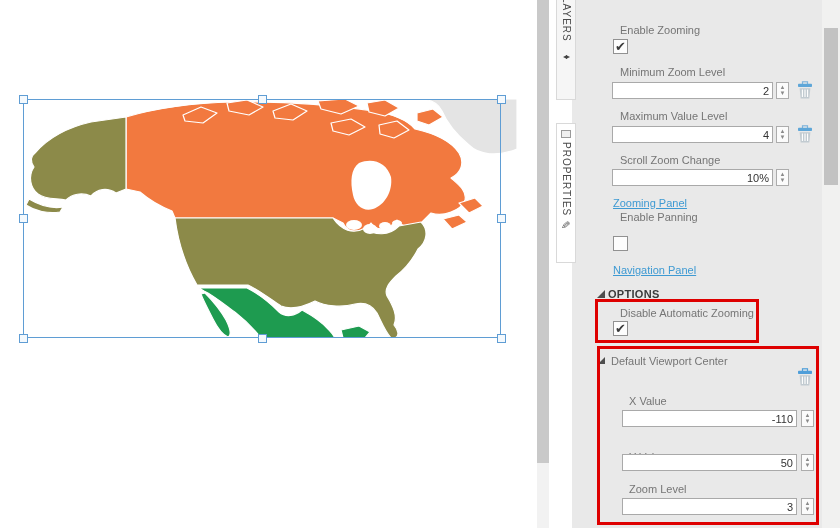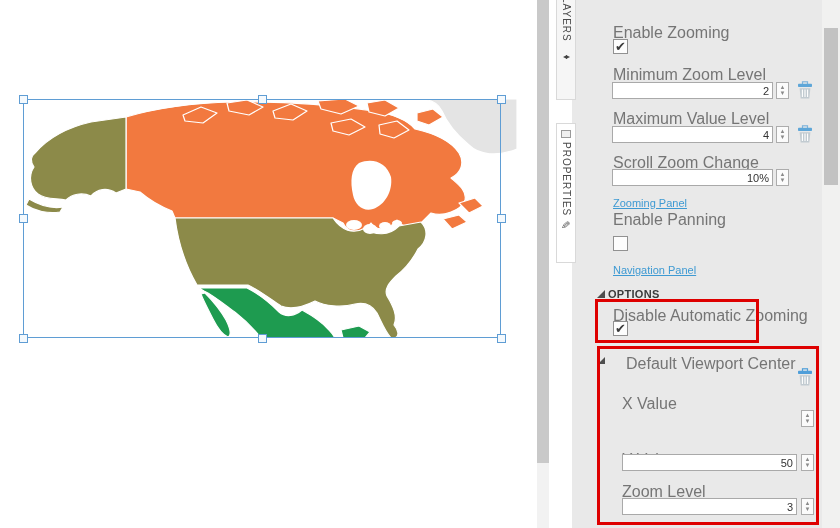--- a/index.html
+++ b/index.html
@@ -48,21 +48,21 @@
   .sec-header{position:absolute;left:0;width:100%;height:14px;}
   .expander{
     position:absolute;left:25px;top:3px;width:0;height:0;
     border-left:8px solid transparent;border-bottom:8px solid #4E4E4E;cursor:pointer;
   }
   .expander.small{left:26px;border-left-width:7px;border-bottom-width:7px;}
   .sec-title{
     position:absolute;left:36px;top:1px;font-size:11px;font-weight:bold;color:#3B3B3B;
     letter-spacing:0.3px;
   }
-  .plabel{position:absolute;font-size:16px;color:#757575;}
+  .plabel{position:absolute;font-size:11px;color:#757575;margin-left:7px;}
   .plink{position:absolute;font-size:11px;color:#3E9AD3;cursor:pointer;text-decoration:underline;}
   .pcheck{
     position:absolute;width:15px;height:15px;background:#FDFDFD;border:1px solid #919191;
     box-sizing:border-box;font-size:13px;line-height:13px;color:#3A3A3A;text-align:center;
     cursor:pointer;
   }
   .pinput{
     position:absolute;height:17px;background:#fff;border:1px solid #A9A9A9;box-sizing:border-box;
     font-family:"Liberation Sans",sans-serif;font-size:11px;color:#333;text-align:right;
     padding:0 3px 0 0;outline:none;
@@ -206,30 +206,31 @@
   <div class="sec-header" style="top:287px">
     <div class="expander"></div>
     <div class="sec-title">OPTIONS</div>
   </div>
 
   <div class="plabel" style="left:41px;top:307px">Disable Automatic Zooming</div>
   <div class="pcheck" style="left:41px;top:321px">✔</div>
 
   <div class="sec-header" style="top:354px">
     <div class="expander small"></div>
-    <div class="plabel" style="left:54px;top:1px">Default Viewport Center</div>
+    <div class="plabel" style="left:32px;top:1px">Default Viewport Center</div>
   </div>
   <svg class="trash" style="left:225px;top:368px" viewBox="0 0 16 18">
     <rect x="5.5" y="0.8" width="5" height="3" fill="none" stroke="#4E9ED9" stroke-width="1.2"></rect>
     <rect x="1" y="2.8" width="14" height="3.2" rx="0.8" fill="#4E9ED9"></rect>
     <path d="M2.6 7.2 h10.8 l-1.1 10.2 h-8.6 Z" fill="#C2CBD1"></path>
     <path d="M5.4 8.6 v7.4 M8 8.6 v7.4 M10.6 8.6 v7.4" stroke="#FFFFFF" stroke-width="1.1"></path>
   </svg>
 
   <div class="plabel" style="left:50px;top:395px">X Value</div>
+  <input class="pinput" style="left: 50px; top: 410px; width: 175px;" value="-110">
   <div class="spinner" style="left:229px;top:410px">
     <span>▲</span>
     <span>▼</span>
   </div>
 
   <div class="plabel" style="left:50px;top:451px">Y Value</div>
   <input class="pinput" style="left: 50px; top: 454px; width: 175px;" value="50">
   <div class="spinner" style="left:229px;top:454px">
     <span>▲</span>
     <span>▼</span>

